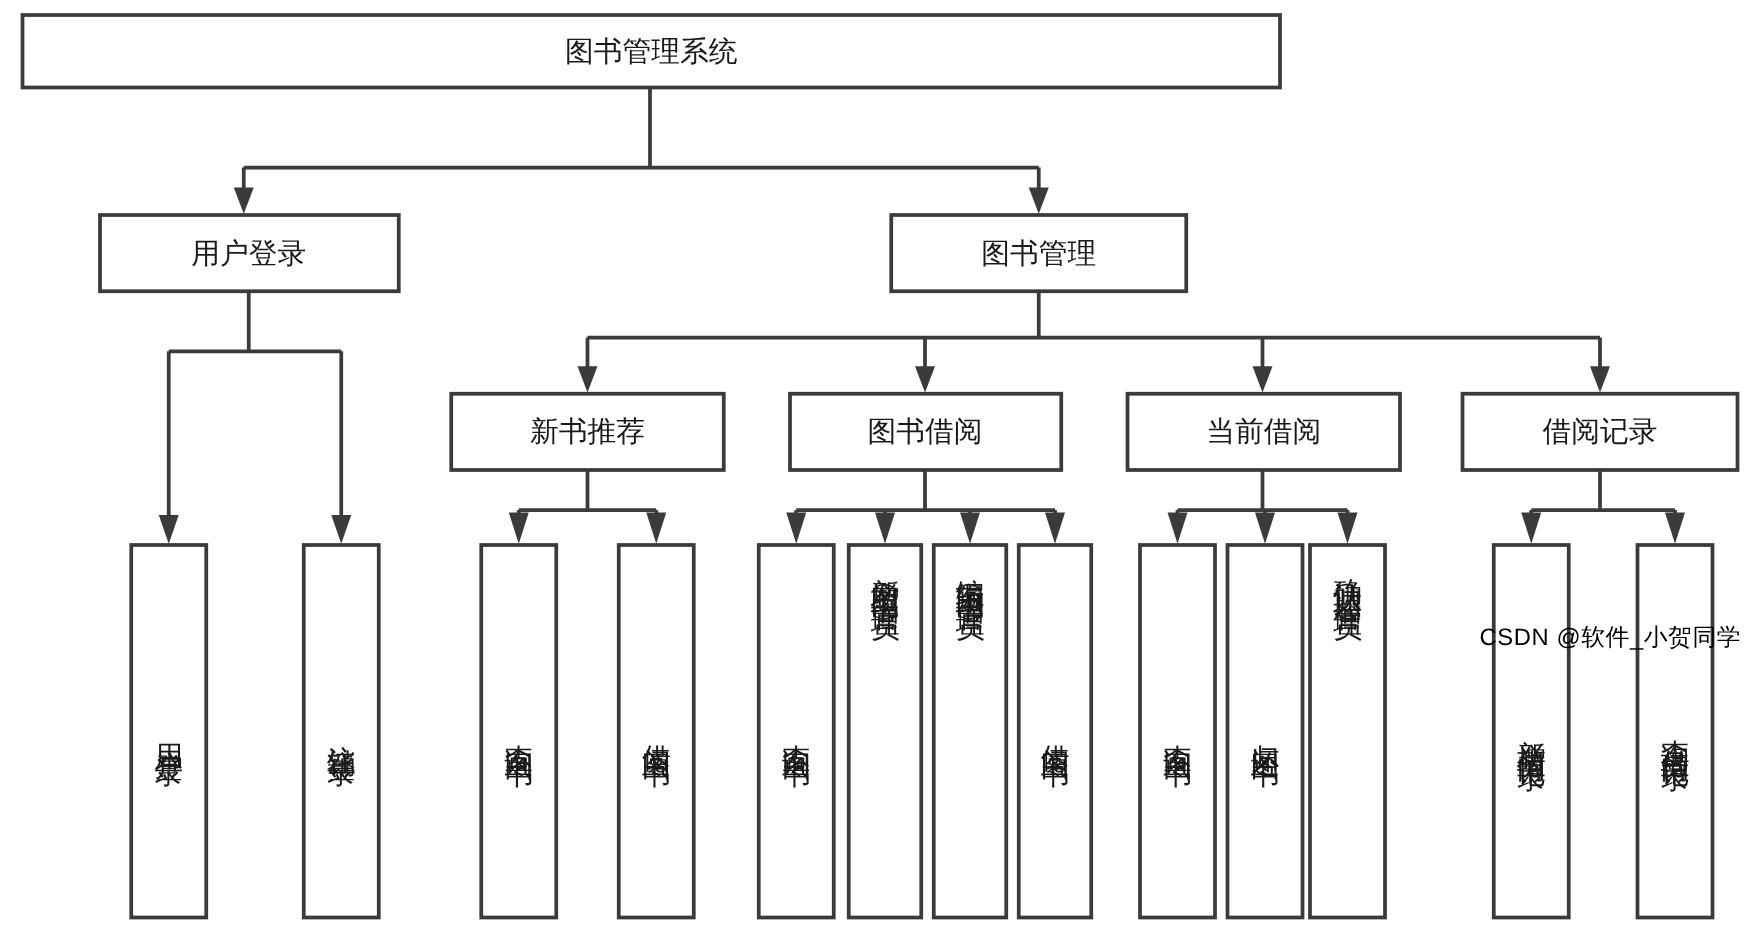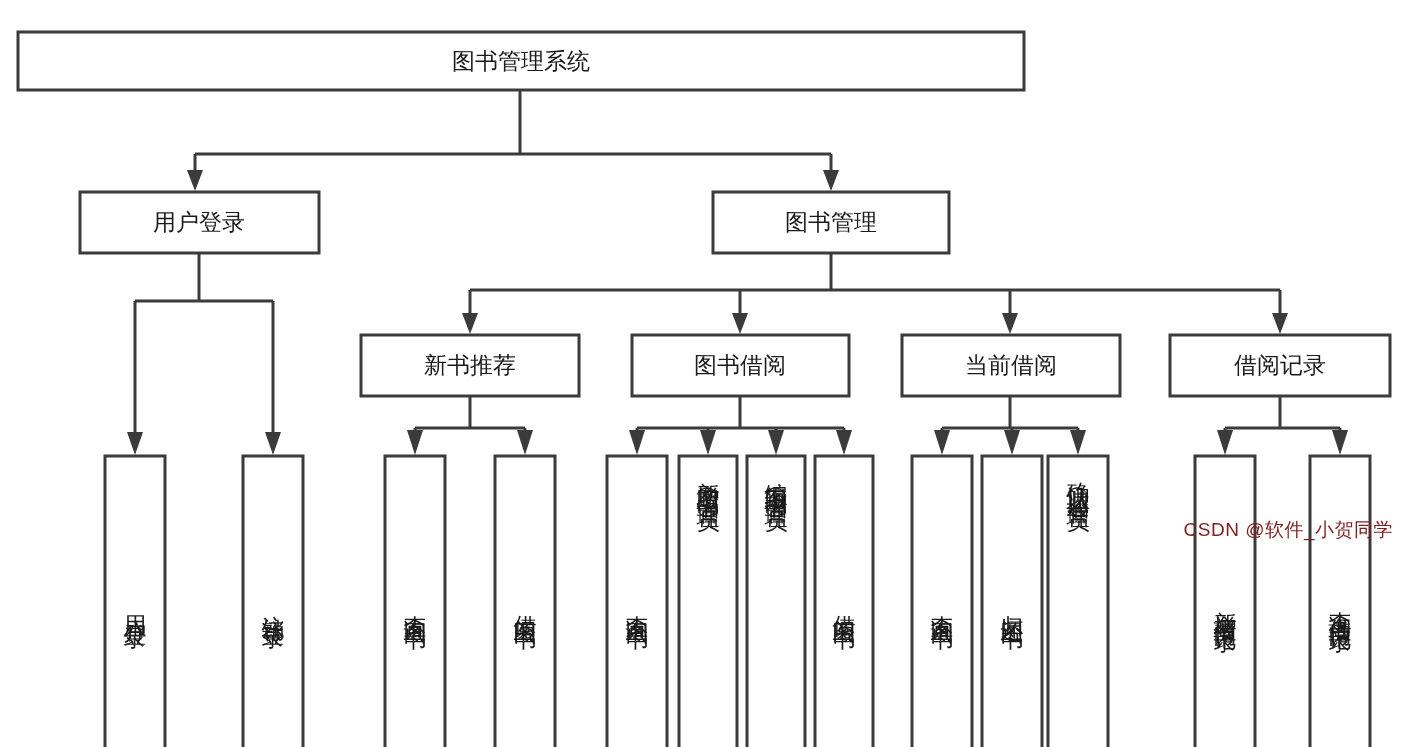--- a/index.html
+++ b/index.html
@@ -11,21 +11,20 @@
     width: 1405px;
     height: 747px;
     font-family: "Liberation Sans", "DejaVu Sans", sans-serif;
     overflow: hidden;
     position: relative;
   }
   #diagram-root {
     position: relative;
     width: 1405px;
     height: 527px;
-    margin-top: 20px;
   }
   svg#tree-svg {
     position: absolute;
     left: 0;
     top: 0;
     width: 1405px;
     height: 747px;
     display: block;
   }
   .node-rect {
@@ -66,21 +65,21 @@
     text-align: center;
     white-space: nowrap;
     pointer-events: none;
   }
   .watermark {
     position: absolute;
     right: 12px;
     bottom: 4px;
     font-family: "Liberation Sans", "DejaVu Sans", sans-serif;
     font-size: 19px;
-    color: #7f1d1d;
+    color: #000000;
     letter-spacing: 0.5px;
     white-space: nowrap;
   }
 </style>
 </head>
 <body>
 
 <div id="diagram-root">
 
   <svg id="tree-svg" viewBox="0 0 1405 747">

